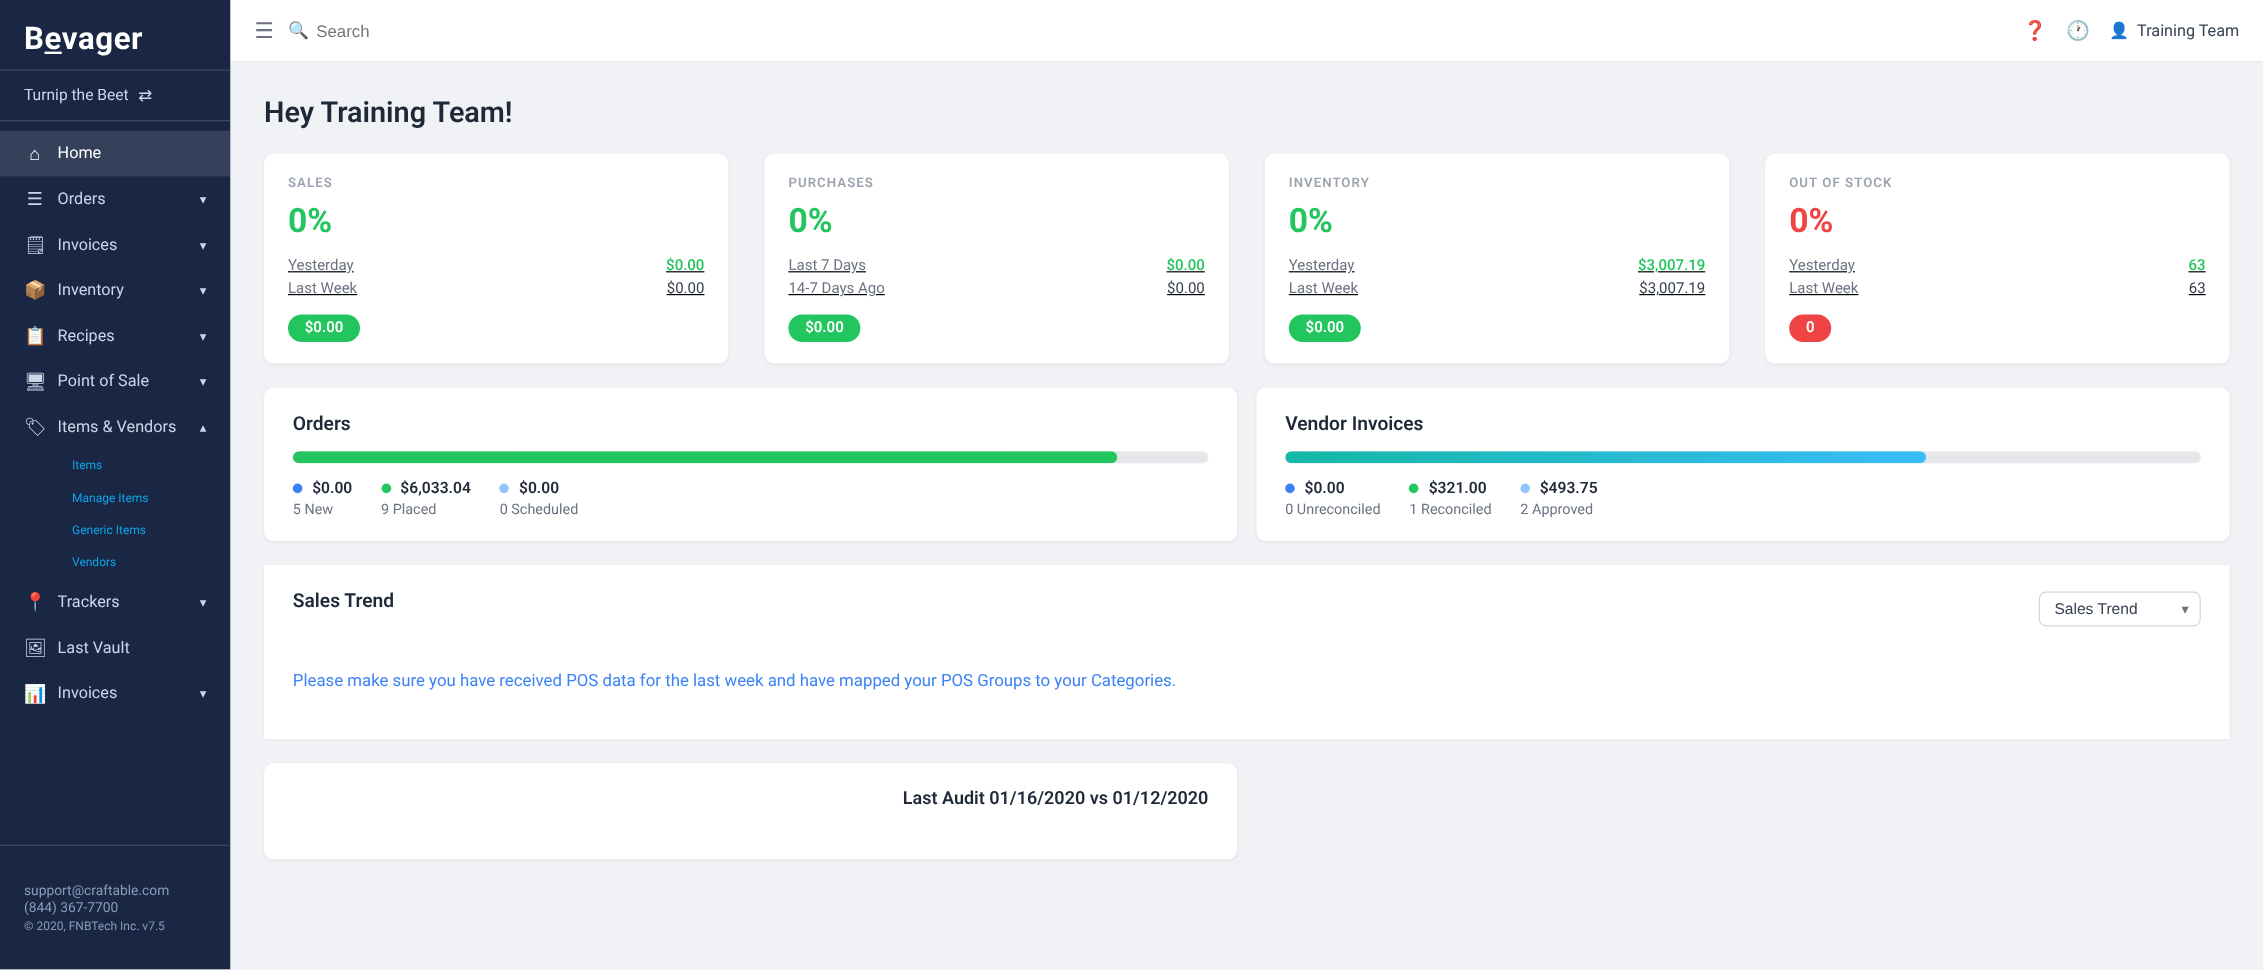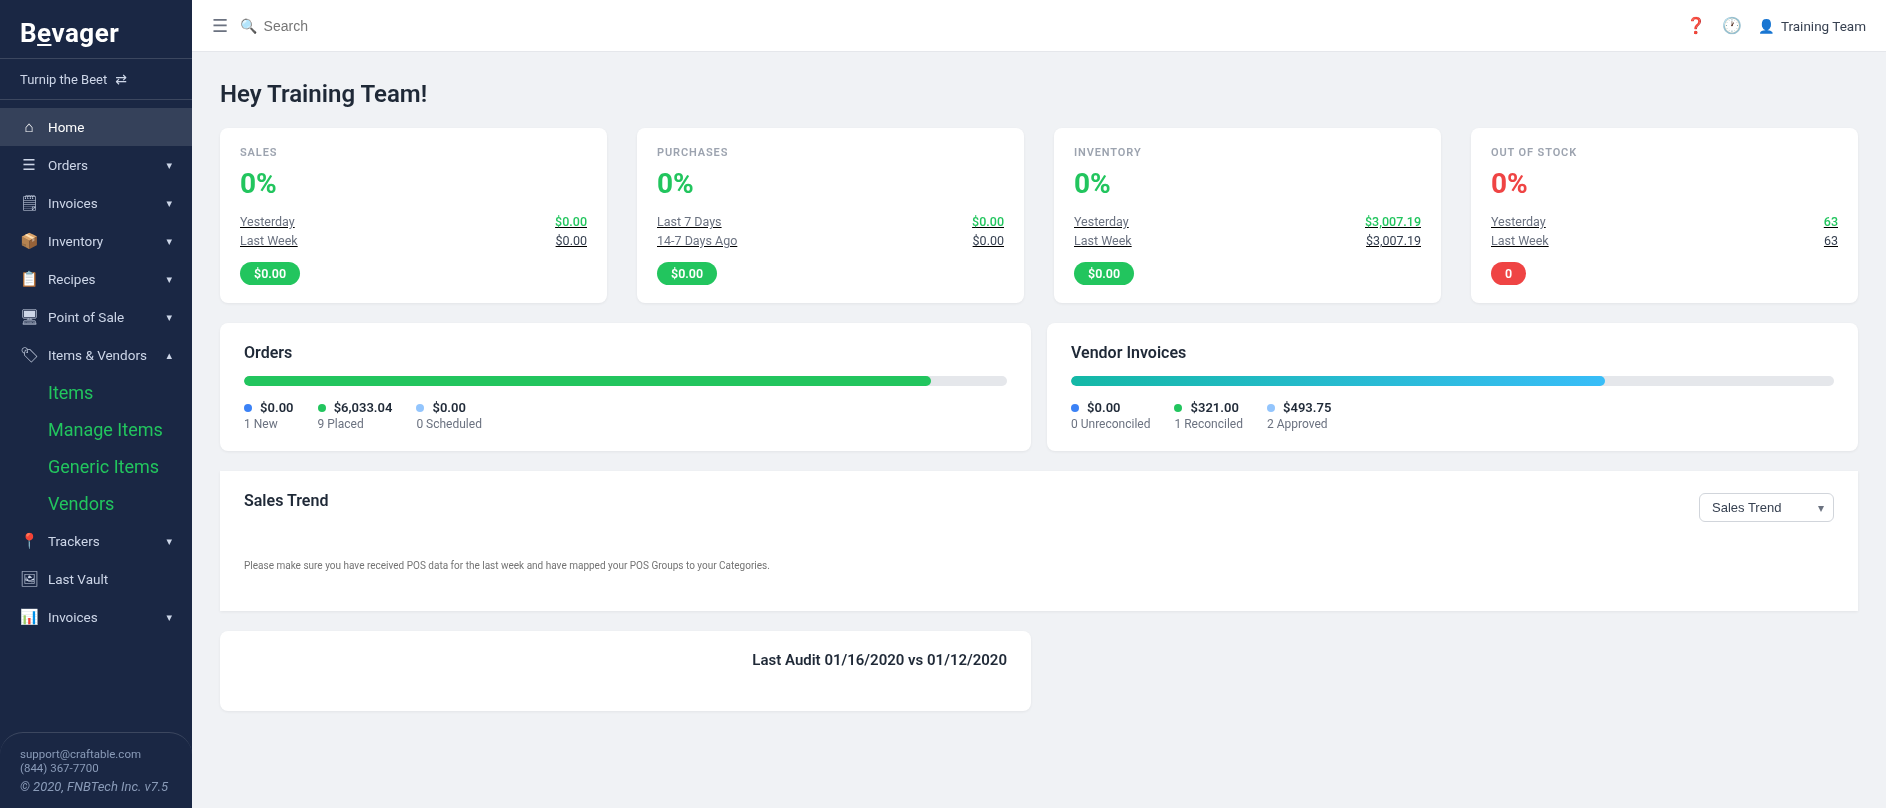--- a/index.html
+++ b/index.html
@@ -47,34 +47,33 @@
       cursor: pointer;
       gap: 10px;
       transition: background 0.15s;
     }
     .nav-item.active { background: rgba(255,255,255,0.12); color: #fff; }
     .nav-item .nav-icon { font-size: 15px; width: 18px; text-align: center; }
     .nav-item .nav-arrow { margin-left: auto; font-size: 11px; }
     .nav-sub-item {
       display: flex;
       align-items: center;
-      padding: 8px 20px 8px 48px;
-      font-size: 18px;
-      color: #22c55e;
+      padding: 8px 20px 8px 60px;
+      font-size: 10px;
+      color: #0ea5e9;
       cursor: pointer;
       transition: background 0.15s;
     }
     .sidebar-footer {
-      padding: 14px 20px;
+      padding: 30px 20px;
       border-top: 1px solid rgba(255,255,255,0.15);
       font-size: 11.5px;
       color: #8a9bb8;
-      border-radius: 23px;
-    }
-    .sidebar-footer .copyright { margin-top: 4px; font-size: 13px; font-style: italic; }
+    }
+    .sidebar-footer .copyright { margin-top: 4px; font-size: 10px; }
 
     
     .main { flex: 1; display: flex; flex-direction: column; overflow: hidden; }
 
     
     .topbar {
       background: #fff;
       border-bottom: 1px solid #e5e7eb;
       display: flex;
       align-items: center;
@@ -258,22 +257,22 @@
       content: '▾';
       position: absolute;
       right: 10px;
       top: 50%;
       transform: translateY(-50%);
       font-size: 12px;
       color: #6b7280;
       pointer-events: none;
     }
     .sales-trend-message {
-      font-size: 10px;
-      color: #737373;
+      font-size: 14px;
+      color: #3b82f6;
       padding: 20px 0;
     }
 
     
     .bottom-row {
       display: grid;
       grid-template-columns: 1fr 1fr;
       gap: 16px;
     }
     .bottom-card {
@@ -467,21 +466,21 @@
         <div class="card-title">Orders</div>
         <div class="progress-bar-track">
           <div class="progress-bar-fill green" style="width: 90%"></div>
         </div>
         <div class="progress-stats">
           <div class="progress-stat-item">
             <div>
               <span class="progress-stat-dot" style="background:#3b82f6"></span>
               <span class="progress-stat-value">$0.00</span>
             </div>
-            <div class="progress-stat-label">1 New</div>
+            <div class="progress-stat-label">5 New</div>
           </div>
           <div class="progress-stat-item">
             <div>
               <span class="progress-stat-dot" style="background:#22c55e"></span>
               <span class="progress-stat-value">$6,033.04</span>
             </div>
             <div class="progress-stat-label">9 Placed</div>
           </div>
           <div class="progress-stat-item">
             <div>

